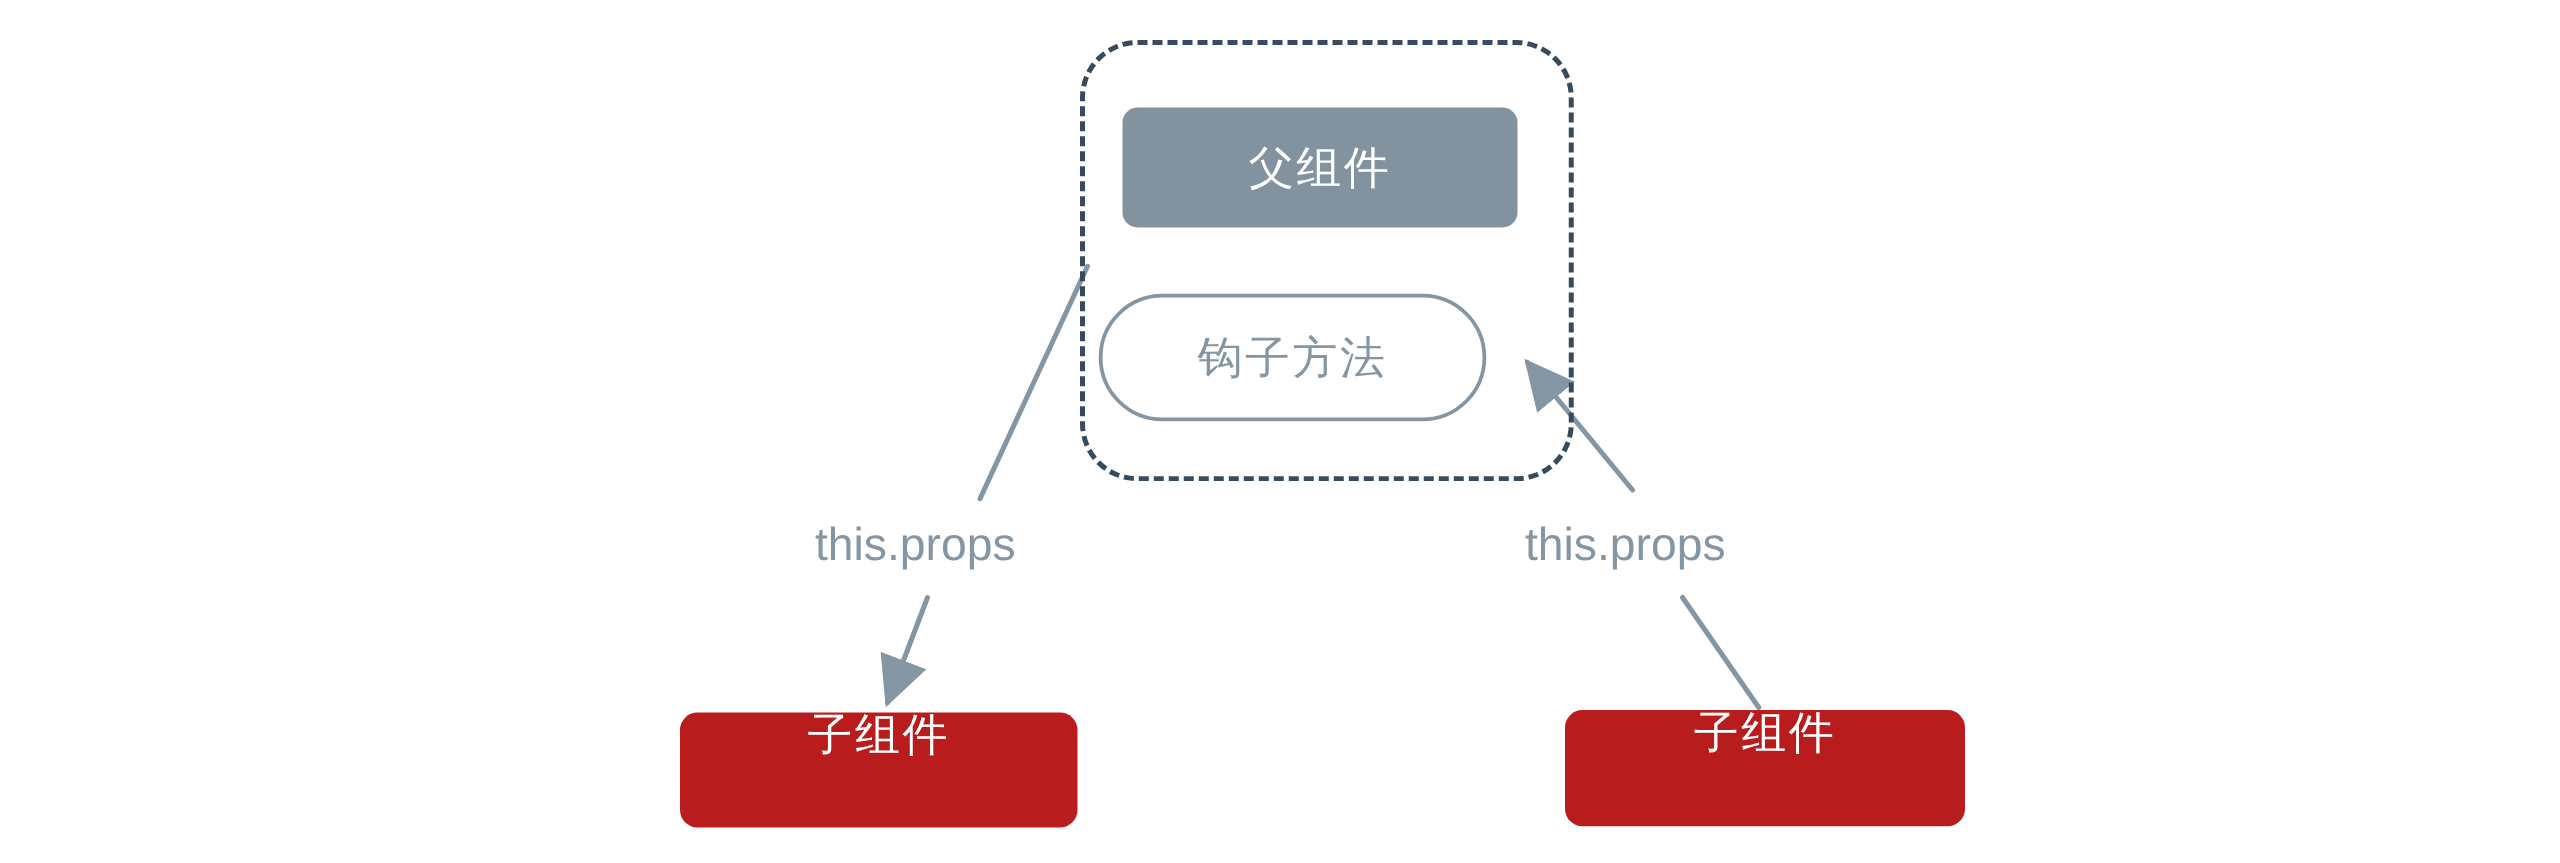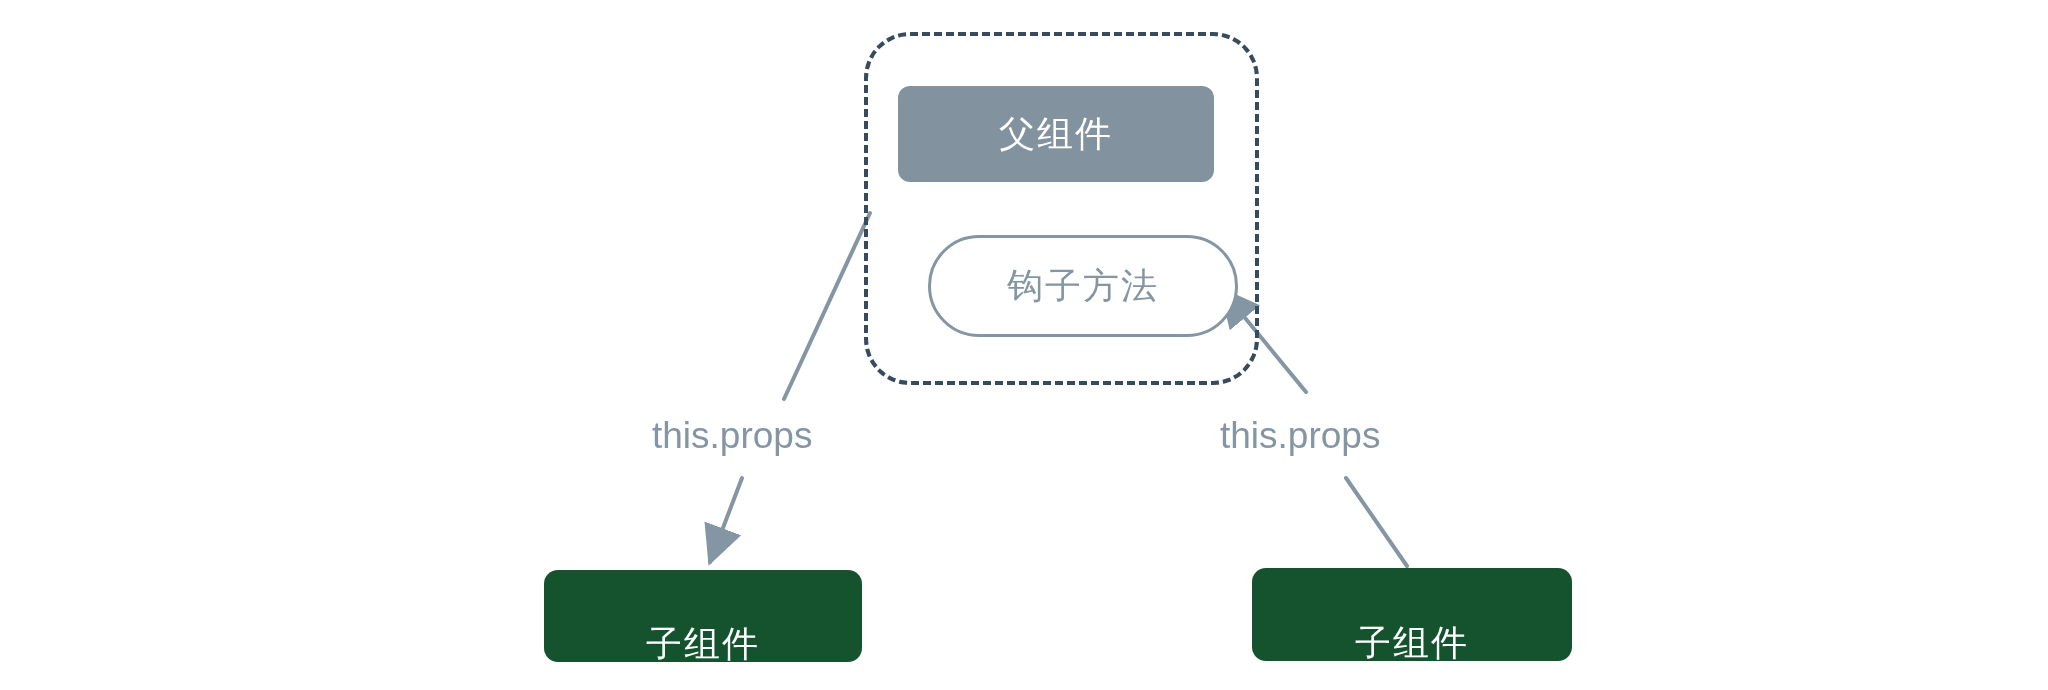--- a/index.html
+++ b/index.html
@@ -58,21 +58,21 @@
   .parent-box .box-label {
     color: #ffffff;
     font-size: 36px;
     letter-spacing: 2px;
     line-height: 1;
   }
 
   
   .hook-pill {
     position: absolute;
-    left: 894px;
+    left: 845px;
     top: 235px;
     width: 310px;
     height: 102px;
     box-sizing: border-box;
     background: #ffffff;
     border: 3px solid #8496a3;
     border-radius: 51px;
     display: flex;
     align-items: center;
     justify-content: center;
@@ -82,24 +82,24 @@
     color: #8496a3;
     font-size: 36px;
     letter-spacing: 2px;
     line-height: 1;
   }
 
   
   .child-box {
     position: absolute;
     box-sizing: border-box;
-    background: #14532d;
+    background: #b91c1c;
     border-radius: 14px;
     display: flex;
-    align-items: flex-end;
+    align-items: flex-start;
     justify-content: center;
   }
   .child-box .box-label {
     color: #ffffff;
     font-size: 36px;
     letter-spacing: 2px;
     line-height: 1;
   }
   .child-left {
     left: 510px;

